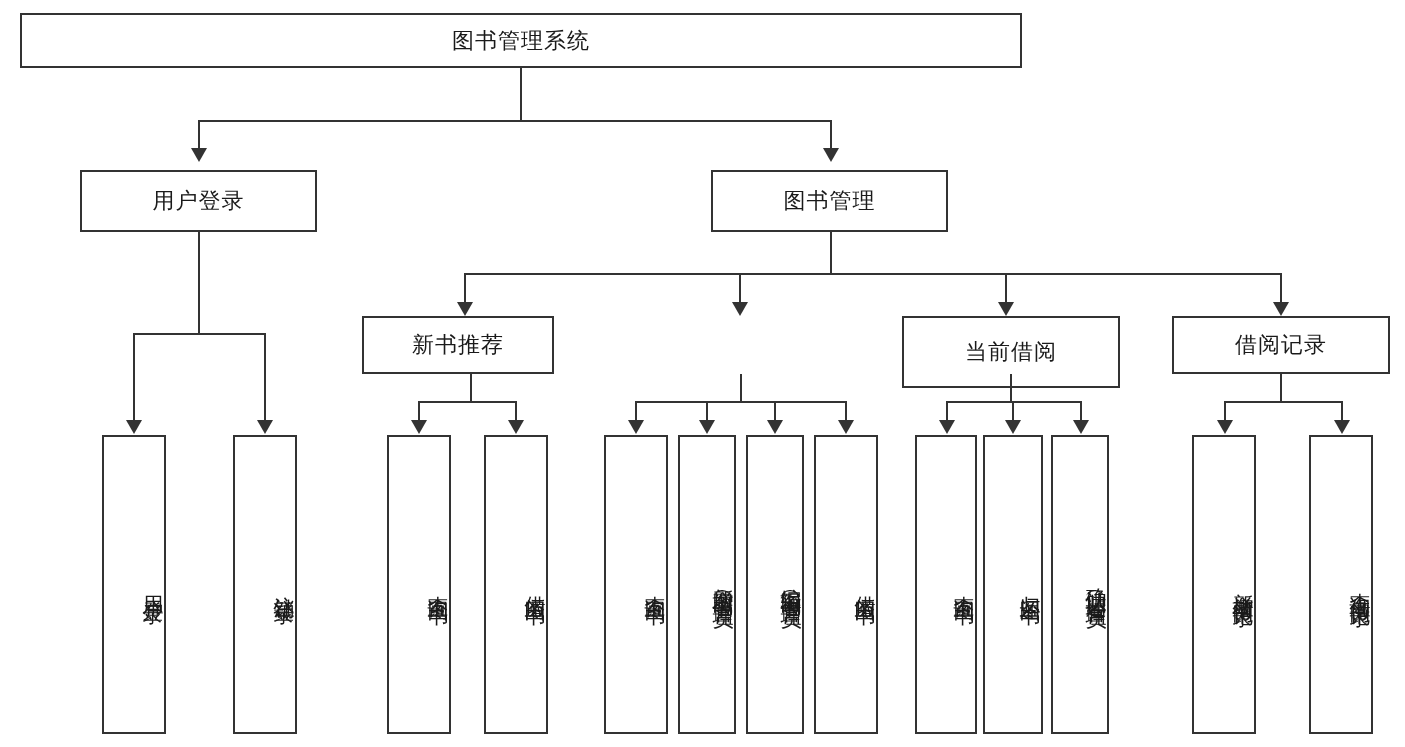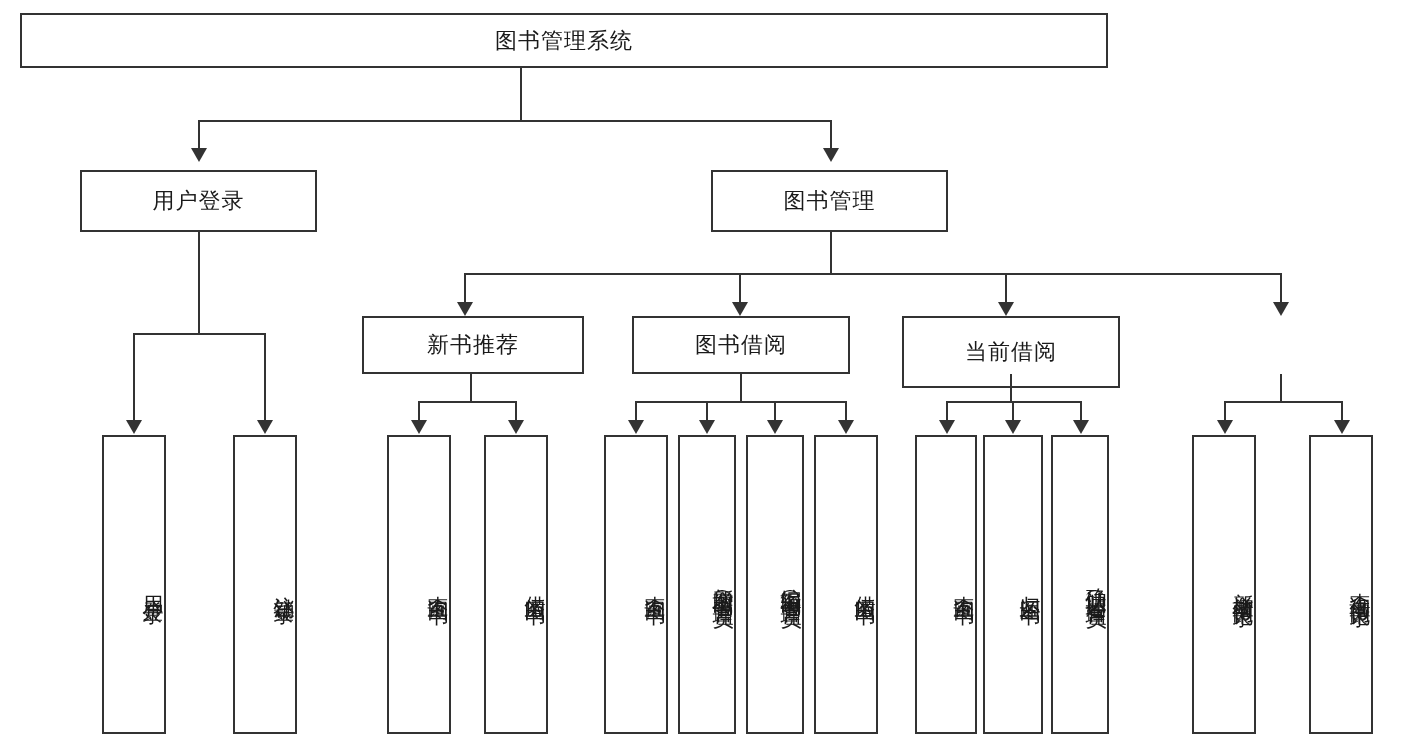--- a/index.html
+++ b/index.html
@@ -53,21 +53,21 @@
     letter-spacing:0.5px;
     white-space:nowrap;
     user-select:none;
   }
 </style>
 </head>
 <body>
 
 <div id="canvas">
 
-  <div class="node h" style="left:20px;top:13px;width:1088px;height:55px;">
+  <div class="node h" style="left:20px;top:13px;width:1002px;height:55px;">
     <span>图书管理系统</span>
   </div>
 
   <div class="ln vl" style="left:520px;top:68px;height:53px;"></div>
   <div class="ln hl" style="left:198px;top:120px;width:634px;"></div>
   <div class="ln vl" style="left:198px;top:120px;height:28px;"></div>
   <div class="arrow" style="left:191px;top:148px;"></div>
   <div class="ln vl" style="left:830px;top:120px;height:28px;"></div>
   <div class="arrow" style="left:823px;top:148px;"></div>
 
@@ -90,28 +90,28 @@
   <div class="ln hl" style="left:464px;top:273px;width:816px;"></div>
   <div class="ln vl" style="left:464px;top:273px;height:30px;"></div>
   <div class="arrow" style="left:457px;top:302px;"></div>
   <div class="ln vl" style="left:739px;top:273px;height:30px;"></div>
   <div class="arrow" style="left:732px;top:302px;"></div>
   <div class="ln vl" style="left:1005px;top:273px;height:30px;"></div>
   <div class="arrow" style="left:998px;top:302px;"></div>
   <div class="ln vl" style="left:1280px;top:273px;height:30px;"></div>
   <div class="arrow" style="left:1273px;top:302px;"></div>
 
-  <div class="node h" style="left:362px;top:316px;width:222px;height:58px;">
+  <div class="node h" style="left:362px;top:316px;width:192px;height:58px;">
     <span>新书推荐</span>
-  </div>
-  <div class="node h" style="left:632px;top:316px;width:218px;height:58px;">
-    <span>图书借阅</span>
   </div>
   <div class="node h" style="left:902px;top:316px;width:218px;height:72px;">
     <span>当前借阅</span>
+  </div>
+  <div class="node h" style="left:1172px;top:316px;width:218px;height:58px;">
+    <span>借阅记录</span>
   </div>
 
   <div class="ln vl" style="left:470px;top:374px;height:28px;"></div>
   <div class="ln hl" style="left:418px;top:401px;width:99px;"></div>
   <div class="ln vl" style="left:418px;top:401px;height:20px;"></div>
   <div class="arrow" style="left:411px;top:420px;"></div>
   <div class="ln vl" style="left:515px;top:401px;height:20px;"></div>
   <div class="arrow" style="left:508px;top:420px;"></div>
 
   <div class="ln vl" style="left:740px;top:374px;height:28px;"></div>

